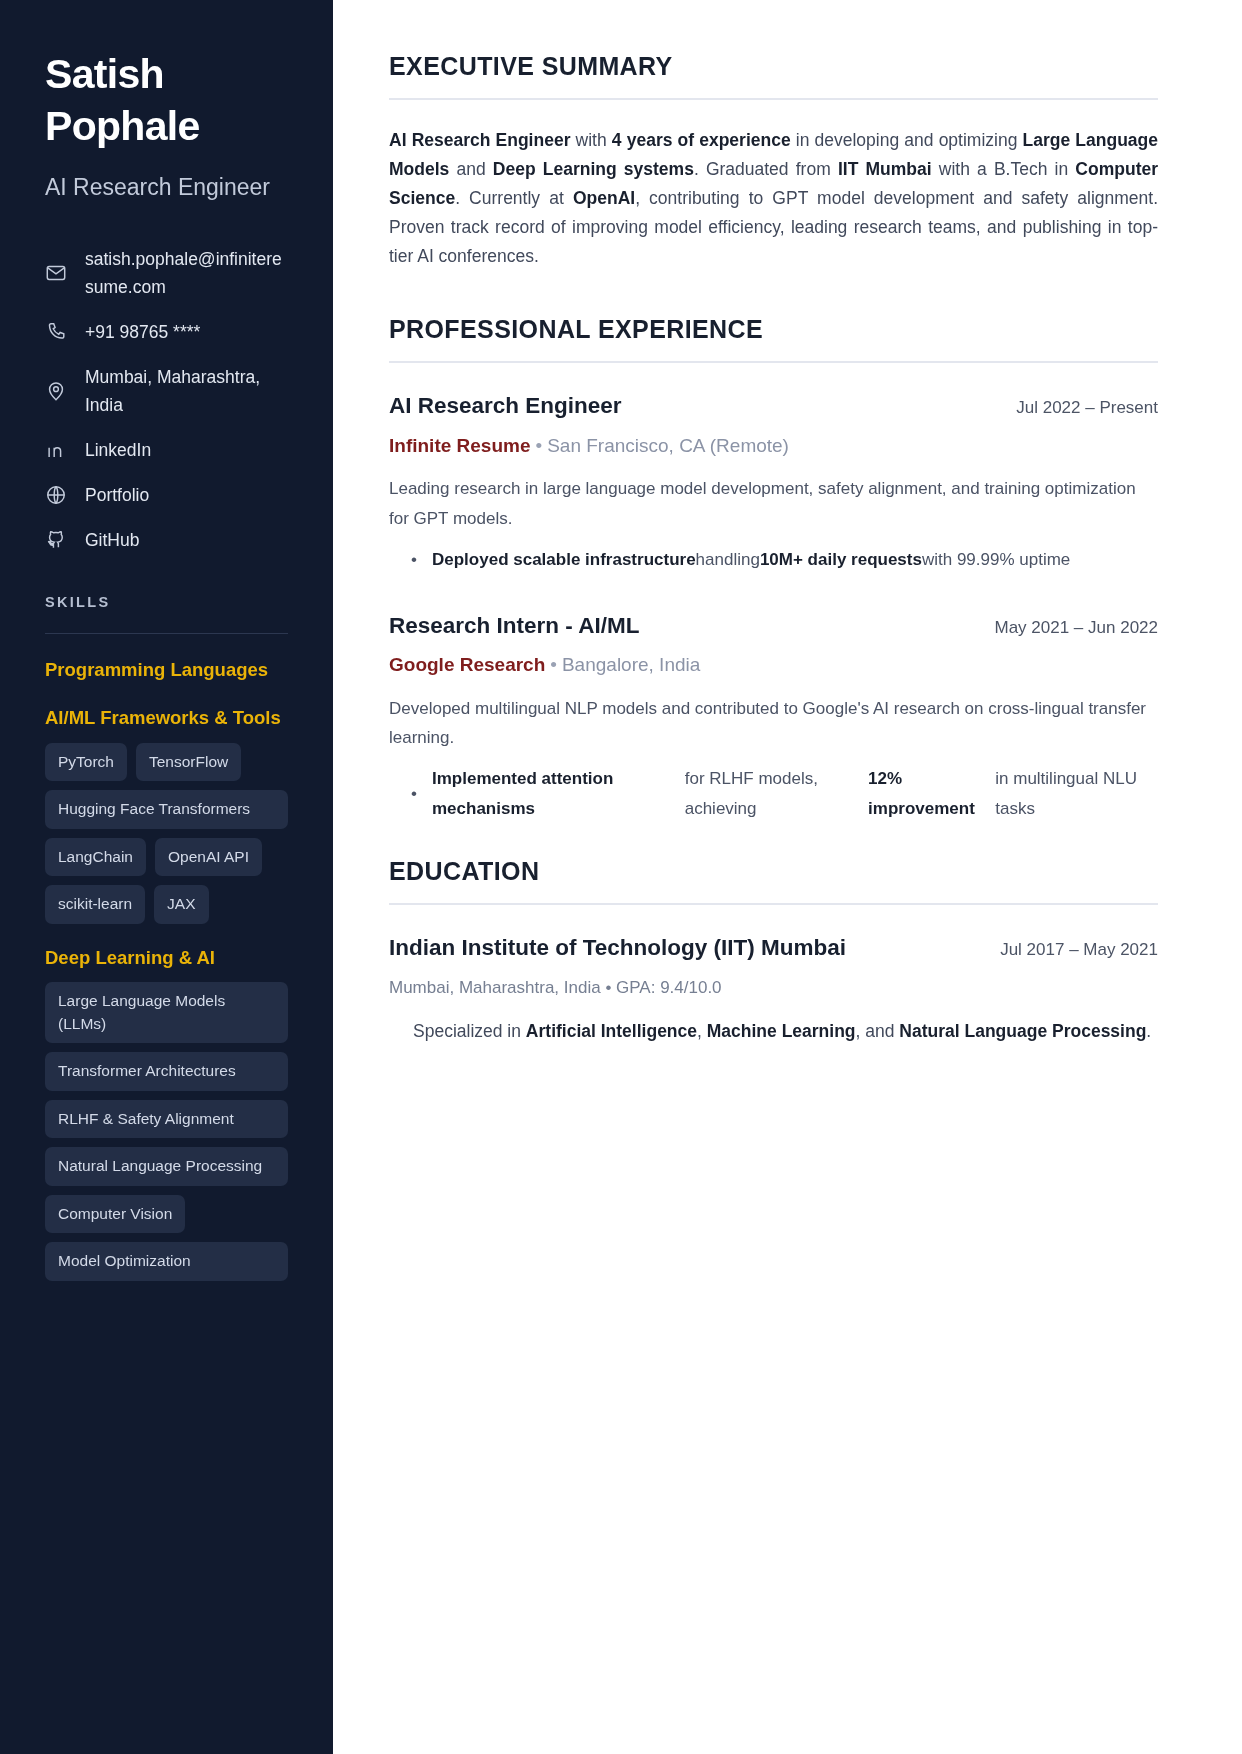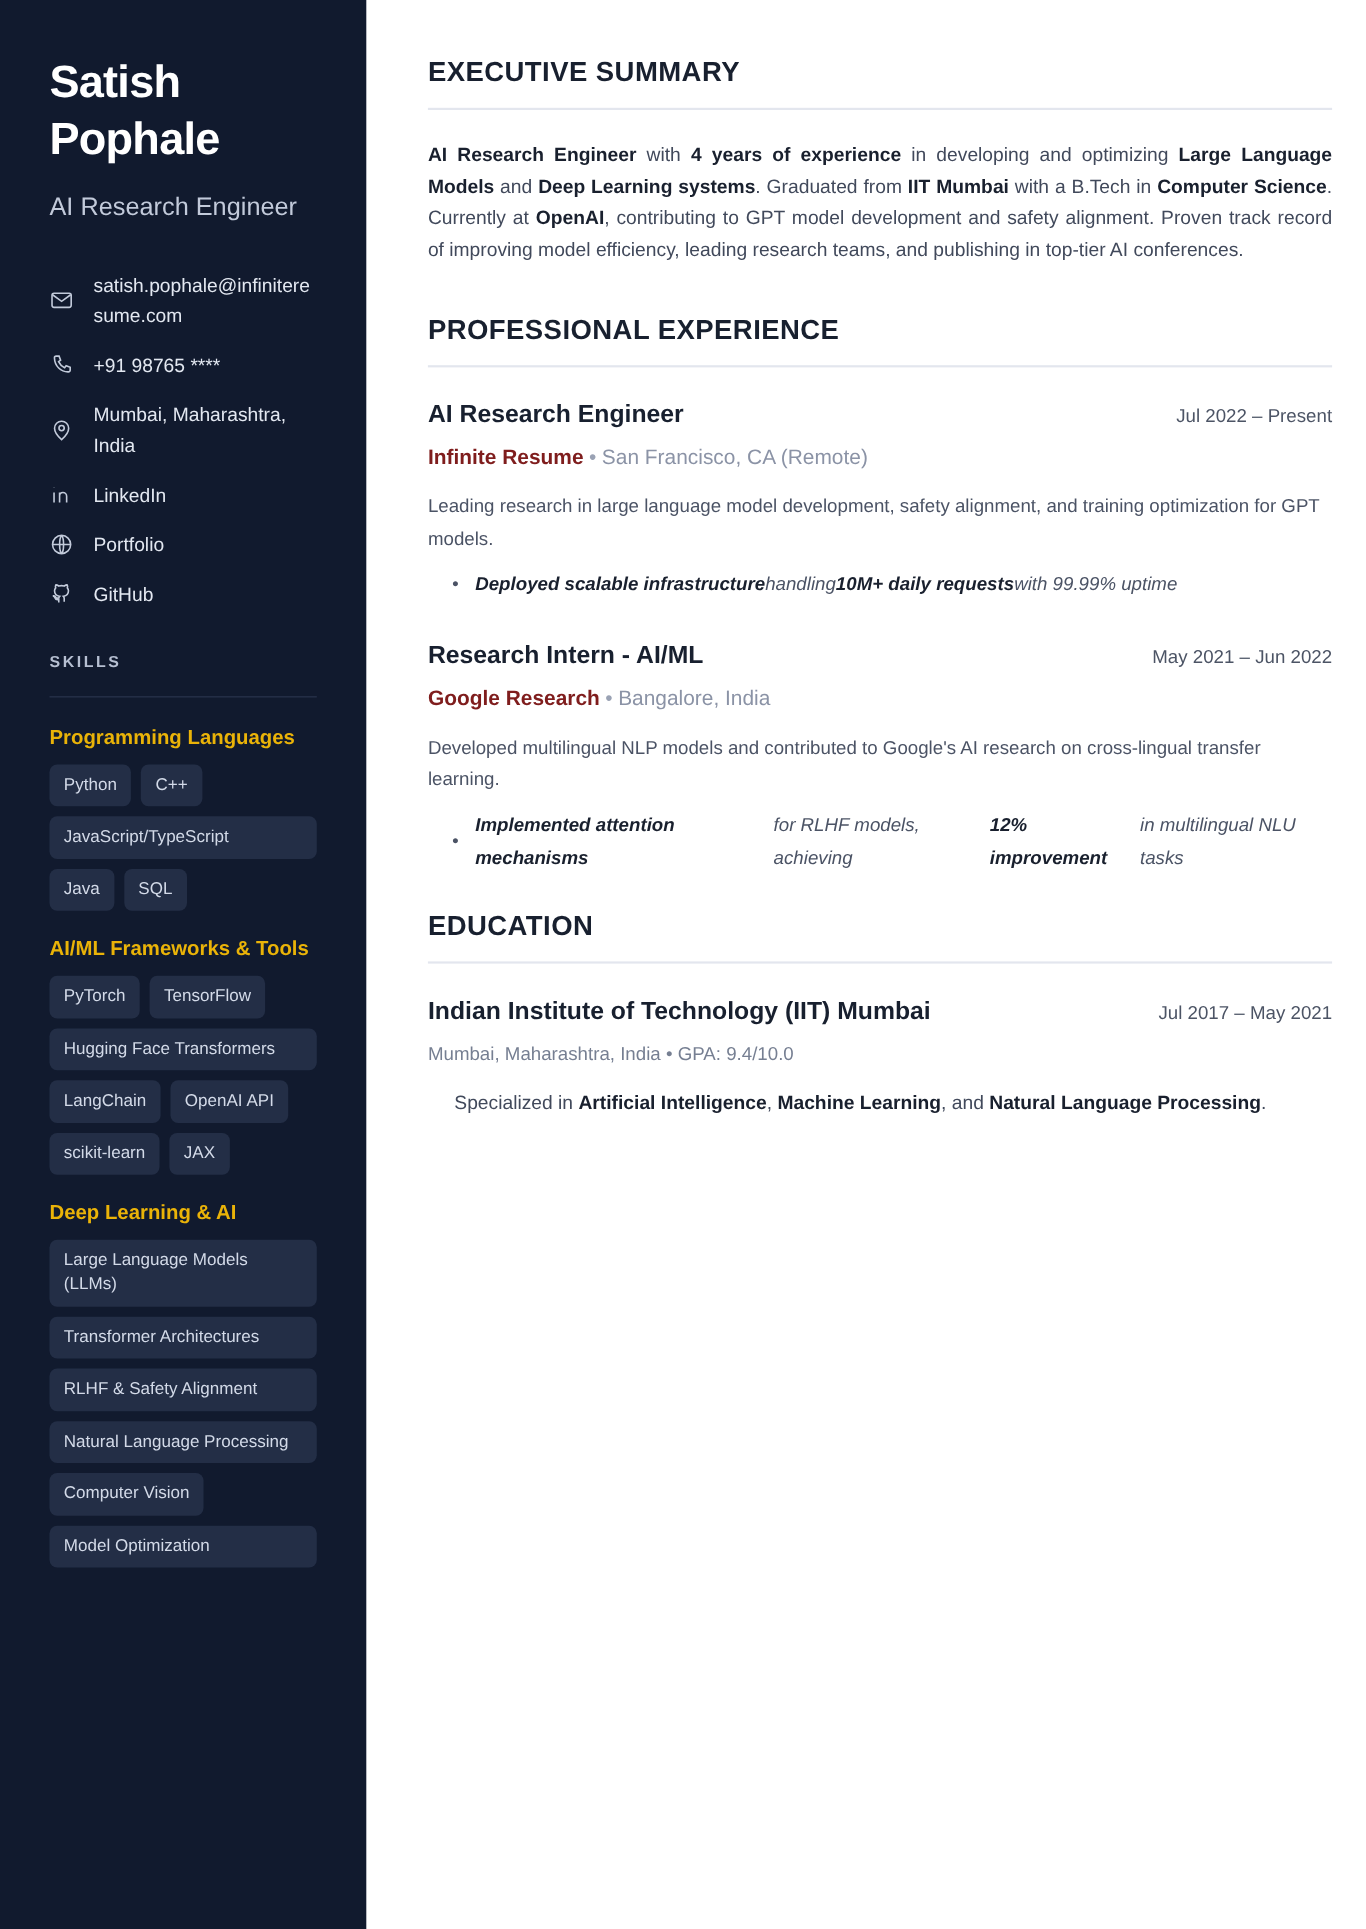--- a/index.html
+++ b/index.html
@@ -94,21 +94,21 @@
     font-size: 15.5px;
     line-height: 1.45;
     padding: 8px 13px;
     border-radius: 7px;
   }
   .tag.wide { width: 100%; }
 
   
   .main {
     flex: 1;
-    padding: 52px 31px 40px 56px;
+    padding: 52px 84px 40px 56px;
     color: #2b3445;
   }
   .sec-head {
     font-size: 25px;
     font-weight: bold;
     letter-spacing: 0.4px;
     color: #18202f;
     margin-bottom: 17px;
   }
   .sec-rule {
@@ -155,21 +155,20 @@
   .entry-sub .dot { color: #9aa2b4; margin: 0 5px; }
   .entry-desc {
     font-size: 17px;
     line-height: 1.72;
     color: #4b5365;
     margin-bottom: 12px;
   }
   ul.bullets {
     list-style: none;
     padding-left: 22px;
-    font-style: italic;
   }
   ul.bullets li {
     position: relative;
     font-size: 17px;
     line-height: 1.74;
     color: #4b5365;
     padding-left: 21px;
     display: flex;
     align-items: center;
   }
@@ -263,27 +262,20 @@
             </svg>
           </span>
           <span class="contact-txt">GitHub</span>
         </div>
       </div>
 
     <div class="sec-label">SKILLS</div>
     <div id="skill-groups">
         <div class="skill-group">
           <div class="skill-group-title">Programming Languages</div>
-          <div class="tags">
-            <span class="tag">Python</span>
-            <span class="tag">C++</span>
-            <span class="tag wide">JavaScript/TypeScript</span>
-            <span class="tag">Java</span>
-            <span class="tag">SQL</span>
-          </div>
         </div>
         <div class="skill-group">
           <div class="skill-group-title">AI/ML Frameworks &amp; Tools</div>
           <div class="tags">
             <span class="tag">PyTorch</span>
             <span class="tag">TensorFlow</span>
             <span class="tag wide">Hugging Face Transformers</span>
             <span class="tag">LangChain</span>
             <span class="tag">OpenAI API</span>
             <span class="tag">scikit-learn</span>

